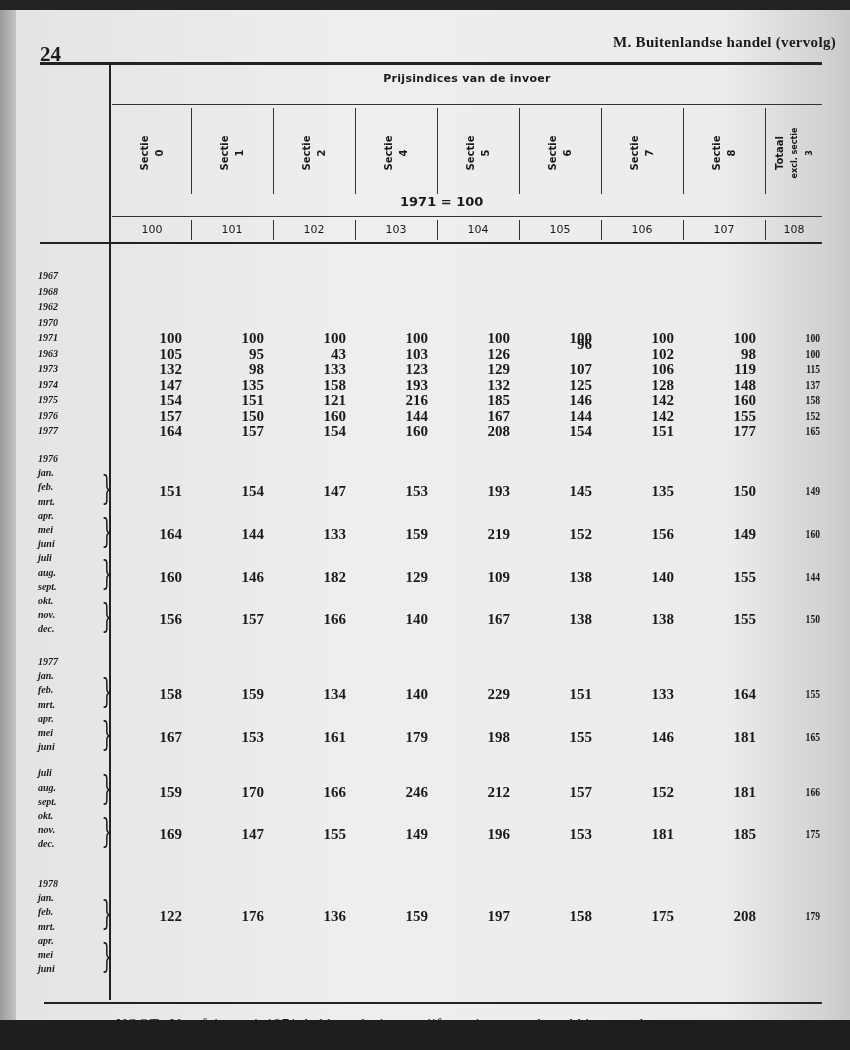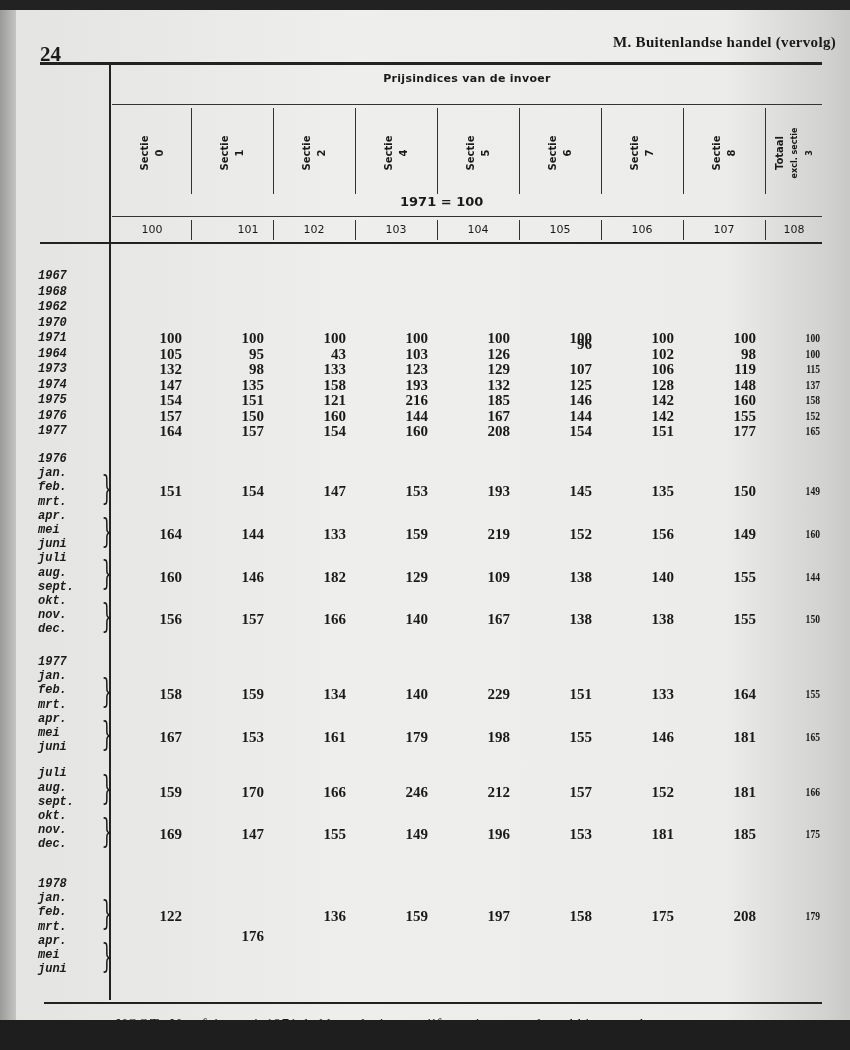--- a/index.html
+++ b/index.html
@@ -37,21 +37,21 @@
     position:absolute; left:50%; top:50%;
     transform:translate(-50%,-50%) rotate(-90deg);
     white-space:nowrap; text-align:center;
     font-family:"DejaVu Sans", sans-serif; font-weight:bold; font-size:10px; line-height:15px;
   }
   .rot .small { font-size:8px; }
   .base-label { position:absolute; left:400px; top:194px; font-family:"DejaVu Sans", sans-serif; font-weight:bold; font-size:13px; }
   .code-cell { position:absolute; top:220px; height:20px; text-align:center;
     font-family:"DejaVu Sans", sans-serif; font-size:11px; line-height:20px; }
 
-  .row-label { position:absolute; left:38px; font-style:italic; font-weight:bold; font-size:12px; line-height:14.5px; font-family:Liberation Mono, monospace; }
+  .row-label { position:absolute; left:38px; font-style:italic; font-weight:bold; font-size:10px; line-height:14.5px; font-family:Liberation Serif, serif; }
   .val { position:absolute; text-align:right; font-weight:bold; font-size:15px; font-family:"Liberation Serif", serif; line-height:14.5px; }
   .val-total { position:absolute; text-align:right; font-weight:bold; font-size:12px; font-family:"Liberation Serif", serif; line-height:14.5px; transform:scaleX(0.8); transform-origin:right; }
   .brace { position:absolute; left:96px; font-family:"DejaVu Serif", serif; font-size:34px; line-height:38px; transform:scaleX(0.5); color:#1a1a1a; }
 
   .note { position:absolute; left:116px; top:1016px; font-size:15px; letter-spacing:0.4px; white-space:nowrap; word-spacing:3px; }
 </style>
 </head>
 <body>
 
 <div class="top-band"></div>
@@ -130,21 +130,21 @@
         <div class="small">3</div>
       </div>
     </div>
     <div class="col-sep" style="left: 765px; top: 108px; height: 86px;"></div>
   </div>
 <div class="base-label">1971 = 100</div>
 <div class="rule-thin" style="left:112px; top:216px; width:710px;"></div>
 <div id="code-row">
     <div class="code-cell" style="left: 112px; width: 80px;">100</div>
     <div class="col-sep" style="left: 191px; top: 220px; height: 20px;"></div>
-    <div class="code-cell" style="left: 208px; width: 80px; text-align: center;">101</div>
+    <div class="code-cell" style="left: 192px; width: 80px; text-align: center;">101</div>
     <div class="col-sep" style="left: 273px; top: 220px; height: 20px;"></div>
     <div class="code-cell" style="left: 274px; width: 80px;">102</div>
     <div class="col-sep" style="left: 355px; top: 220px; height: 20px;"></div>
     <div class="code-cell" style="left: 356px; width: 80px;">103</div>
     <div class="col-sep" style="left: 437px; top: 220px; height: 20px;"></div>
     <div class="code-cell" style="left: 438px; width: 80px;">104</div>
     <div class="col-sep" style="left: 519px; top: 220px; height: 20px;"></div>
     <div class="code-cell" style="left: 520px; width: 80px;">105</div>
     <div class="col-sep" style="left: 601px; top: 220px; height: 20px;"></div>
     <div class="code-cell" style="left: 602px; width: 80px;">106</div>
@@ -154,21 +154,21 @@
     <div class="code-cell" style="left: 766px; width: 56px;">108</div>
   </div>
 <div class="rule-thick" style="left:40px; top:242px; width:782px; height:2px;"></div>
 
 <div id="table-body">
     <div class="row-label" style="top: 269px;">1967</div>
     <div class="row-label" style="top: 284.5px;">1968</div>
     <div class="row-label" style="top: 300px;">1962</div>
     <div class="row-label" style="top: 315.5px;">1970</div>
     <div class="row-label" style="top: 331px;">1971</div>
-    <div class="row-label" style="top: 346.5px;">1964</div>
+    <div class="row-label" style="top: 346.5px;">1963</div>
     <div class="row-label" style="top: 362px;">1973</div>
     <div class="row-label" style="top: 377.5px;">1974</div>
     <div class="row-label" style="top: 393px;">1975</div>
     <div class="row-label" style="top: 408.5px;">1976</div>
     <div class="row-label" style="top: 424px;">1977</div>
     <div class="val" style="top: 331px; left: 132px; width: 50px;">100</div>
     <div class="val" style="top: 331px; left: 214px; width: 50px;">100</div>
     <div class="val" style="top: 331px; left: 296px; width: 50px;">100</div>
     <div class="val" style="top: 331px; left: 378px; width: 50px;">100</div>
     <div class="val" style="top: 331px; left: 460px; width: 50px;">100</div>
@@ -339,21 +339,21 @@
     <div class="row-label" style="top: 877px;">1978</div>
     <div class="row-label" style="top: 891.2px;">jan.</div>
     <div class="row-label" style="top: 905.4px;">feb.</div>
     <div class="row-label" style="top: 919.6px;">mrt.</div>
     <div class="row-label" style="top: 933.8px;">apr.</div>
     <div class="row-label" style="top: 948px;">mei</div>
     <div class="row-label" style="top: 962.2px;">juni</div>
     <div class="brace" style="top: 893.2px;">}</div>
     <div class="brace" style="top: 935.8px;">}</div>
     <div class="val" style="top: 909.4px; left: 132px; width: 50px;">122</div>
-    <div class="val" style="top: 909.4px; left: 214px; width: 50px; margin-top: 20px;">176</div>
+    <div class="val" style="top: 909.4px; left: 214px; width: 50px;">176</div>
     <div class="val" style="top: 909.4px; left: 296px; width: 50px;">136</div>
     <div class="val" style="top: 909.4px; left: 378px; width: 50px;">159</div>
     <div class="val" style="top: 909.4px; left: 460px; width: 50px;">197</div>
     <div class="val" style="top: 909.4px; left: 542px; width: 50px;">158</div>
     <div class="val" style="top: 909.4px; left: 624px; width: 50px;">175</div>
     <div class="val" style="top: 909.4px; left: 706px; width: 50px;">208</div>
     <div class="val-total" style="top: 909.4px; left: 770px; width: 50px;">179</div>
   </div>
 
 <div class="rule-thick" style="left:44px; top:1002px; width:778px; height:2px;"></div>

